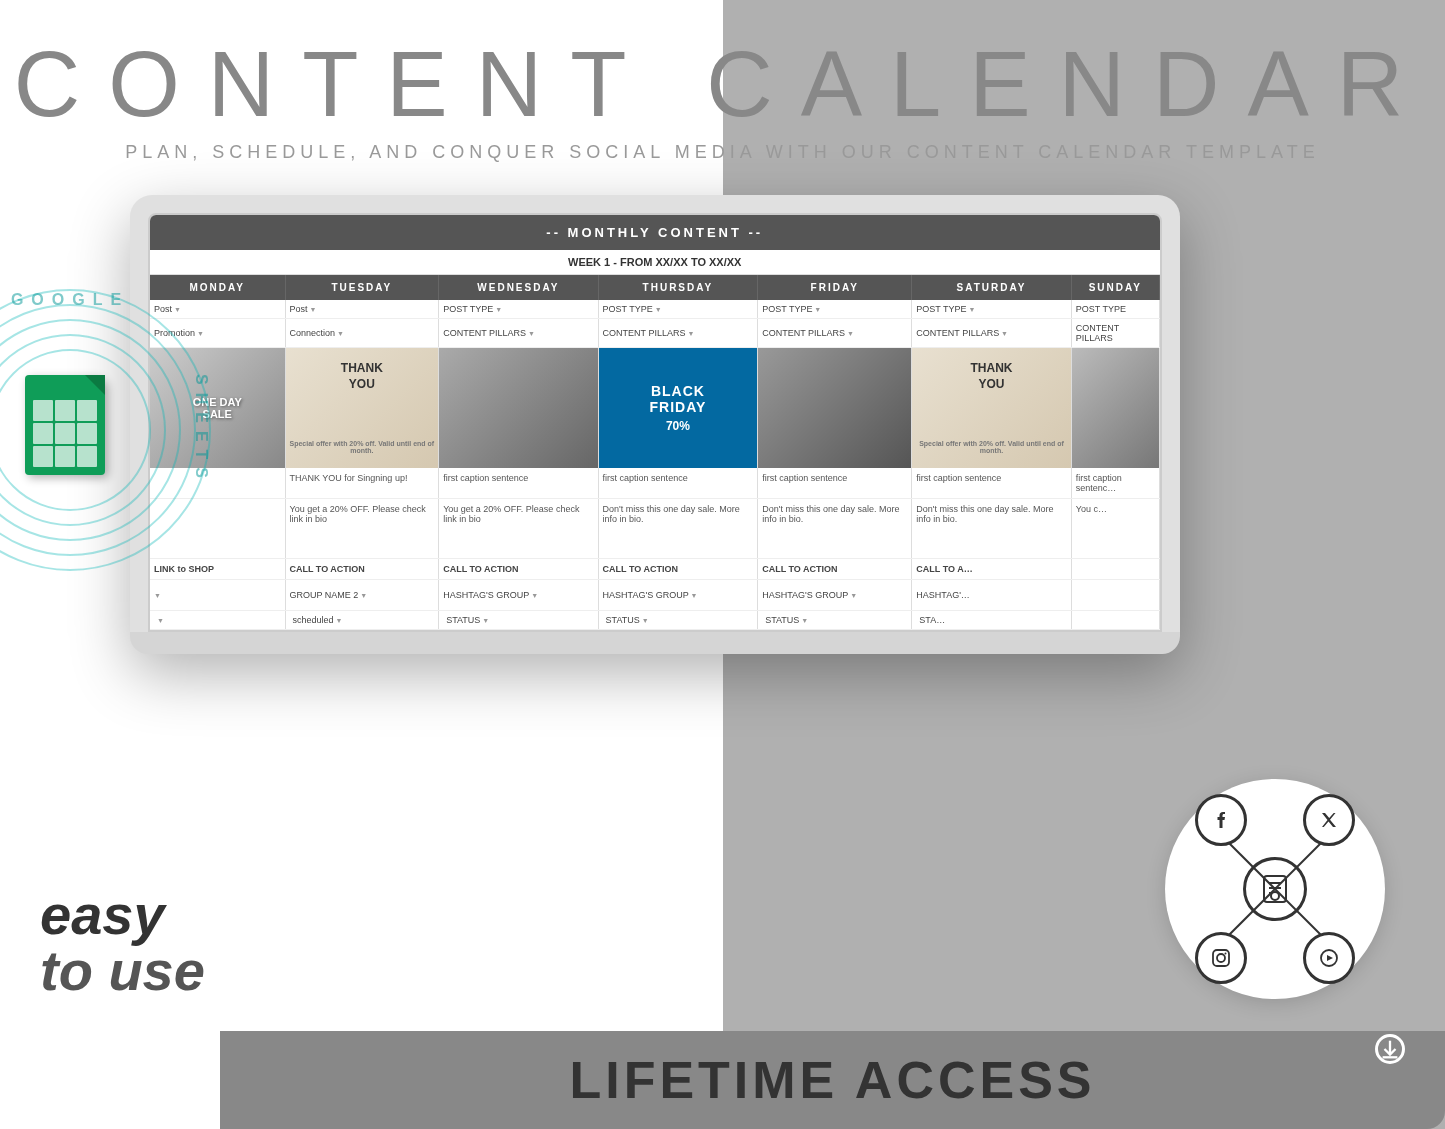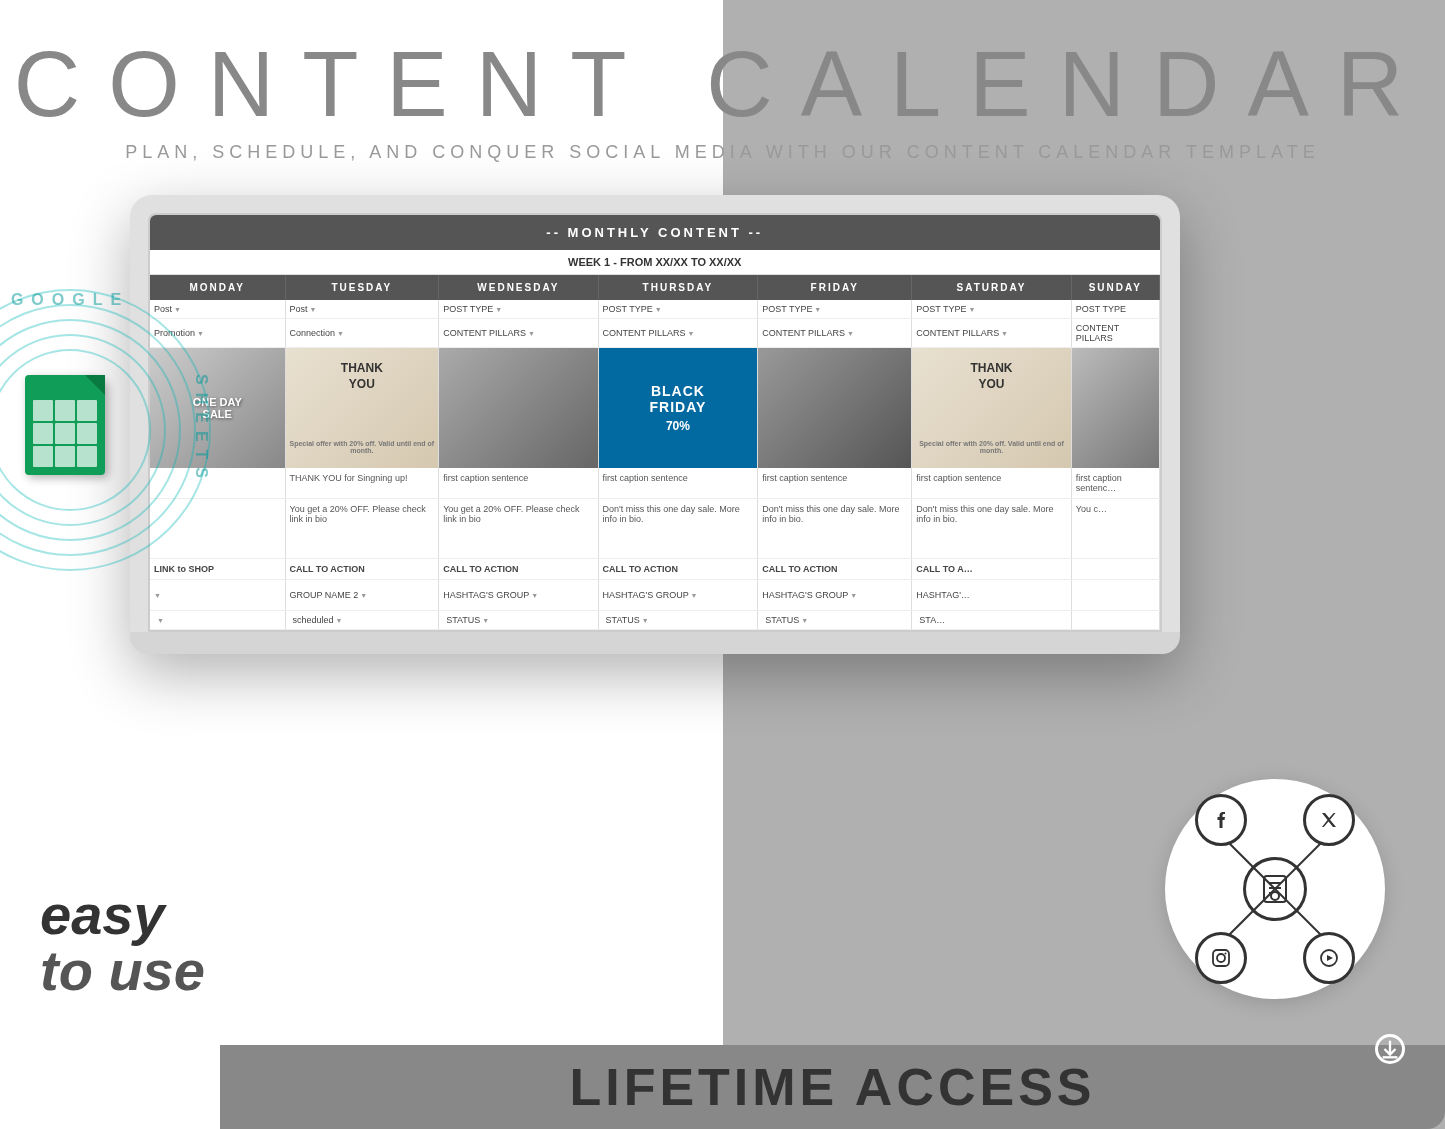--- a/index.html
+++ b/index.html
@@ -353,21 +353,21 @@
       font-style: italic;
       line-height: 1;
     }
 
     
     .lifetime-banner {
       position: absolute;
       bottom: 0;
       left: 220px;
       right: 0;
-      height: 84px;
+      height: 98px;
       background: #888;
       display: flex;
       align-items: center;
       justify-content: center;
       z-index: 15;
       border-radius: 0 0 18px 0;
     }
 
     .lifetime-text {
       font-size: 52px;

